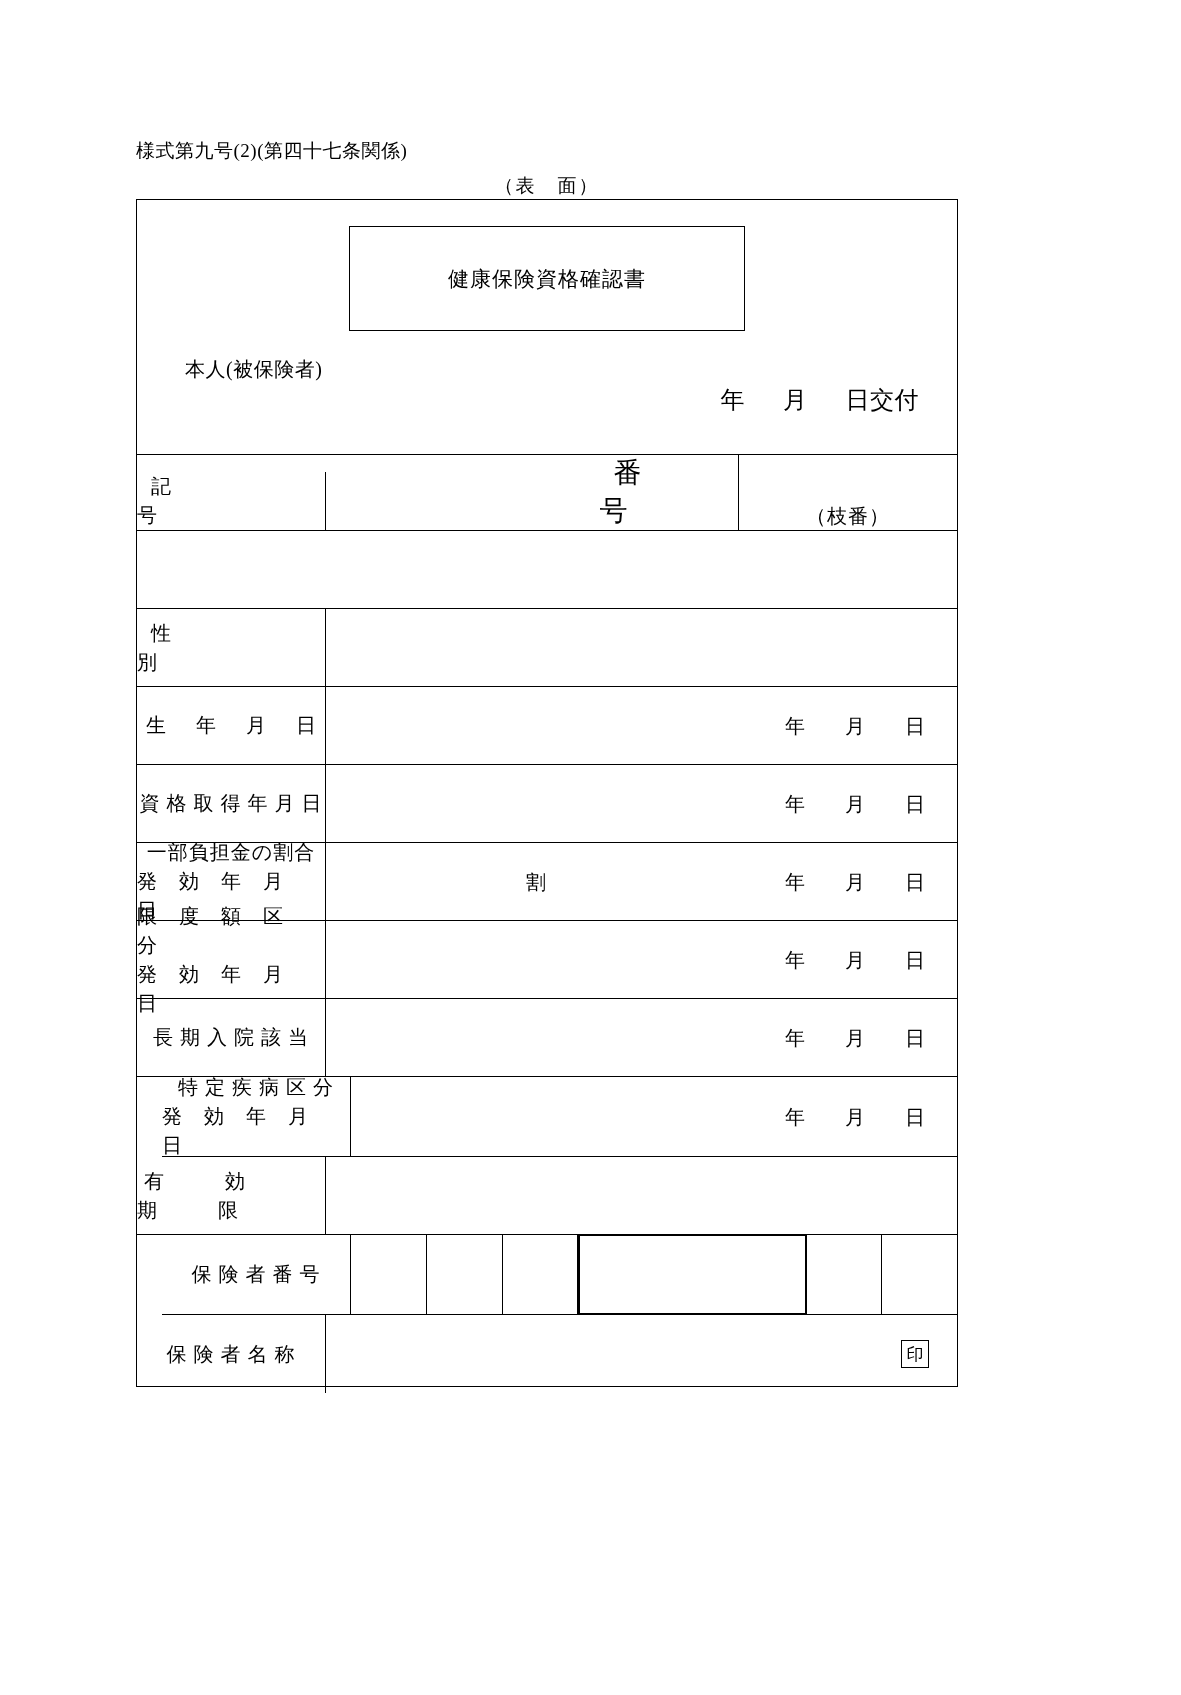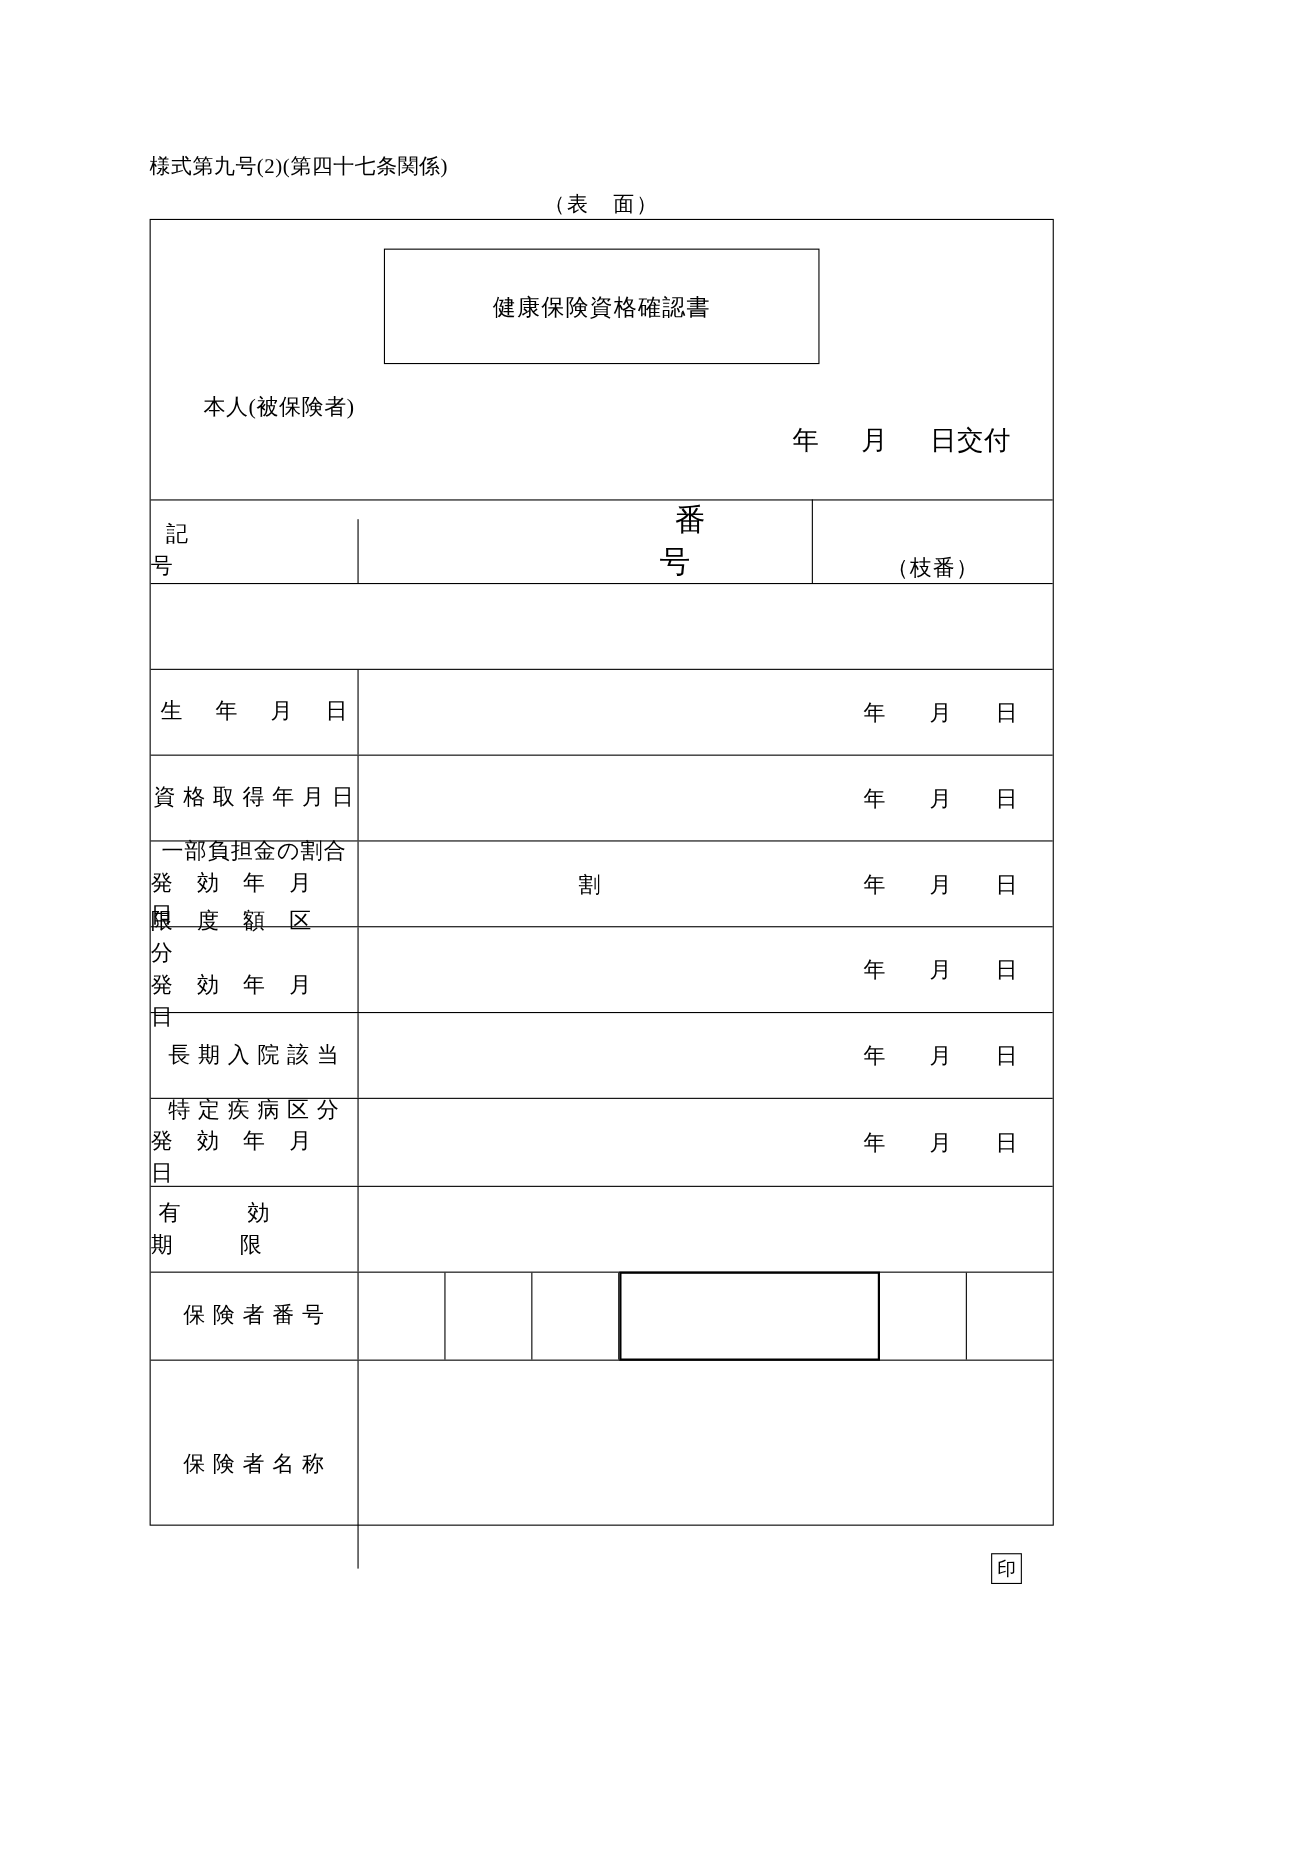--- a/index.html
+++ b/index.html
@@ -157,21 +157,21 @@
   .eda {
     flex: 1 1 auto;
     display: flex;
     align-items: center;
     justify-content: center;
     font-size: 20px;
     letter-spacing: 1px;
   }
 
   .h78 { height: 78px; }
-  .h80 { height: 80px; }
+  .h80 { height: 80px; margin-left: 25px; }
 
   
   .insurer-cells {
     flex: 1 1 auto;
     display: flex;
     box-sizing: border-box;
   }
   .ins-cell {
     flex: 1 1 0;
     border-right: 1px solid #000;
@@ -181,21 +181,21 @@
   .ins-group {
     flex: 3 1 0;
     display: flex;
     border: 2px solid #000;
     box-sizing: border-box;
     margin: -1px 0;
   }
   .ins-group .ins-cell { border-right: none; }
 
   
-  .seal-row { position: relative; flex-direction: column; }
+  .seal-row { position: relative; }
   .seal {
     position: absolute;
     right: 28px;
     top: 50%;
     transform: translateY(-50%);
     width: 28px;
     height: 28px;
     border: 1px solid #000;
     box-sizing: border-box;
     display: flex;
@@ -231,20 +231,26 @@
       </div>
       <div class="kigou-val"></div>
       <div class="bangou-lbl">番　　号</div>
       <div class="eda">（枝番）</div>
     </div>
 
     <div class="row h78">
       <div class="val"></div>
     </div>
 
+    <div class="row h78">
+      <div class="lbl">
+        <span class="sp1">性　　　　別</span>
+      </div>
+      <div class="val"></div>
+    </div>
 
     <div class="row h78">
       <div class="lbl">
         <span class="sp4">生　年　月　日</span>
       </div>
       <div class="val">
         <div class="ymd">
           <span>年</span><span class="sp"></span><span>月</span><span class="sp"></span><span>日</span>
         </div>
       </div>

